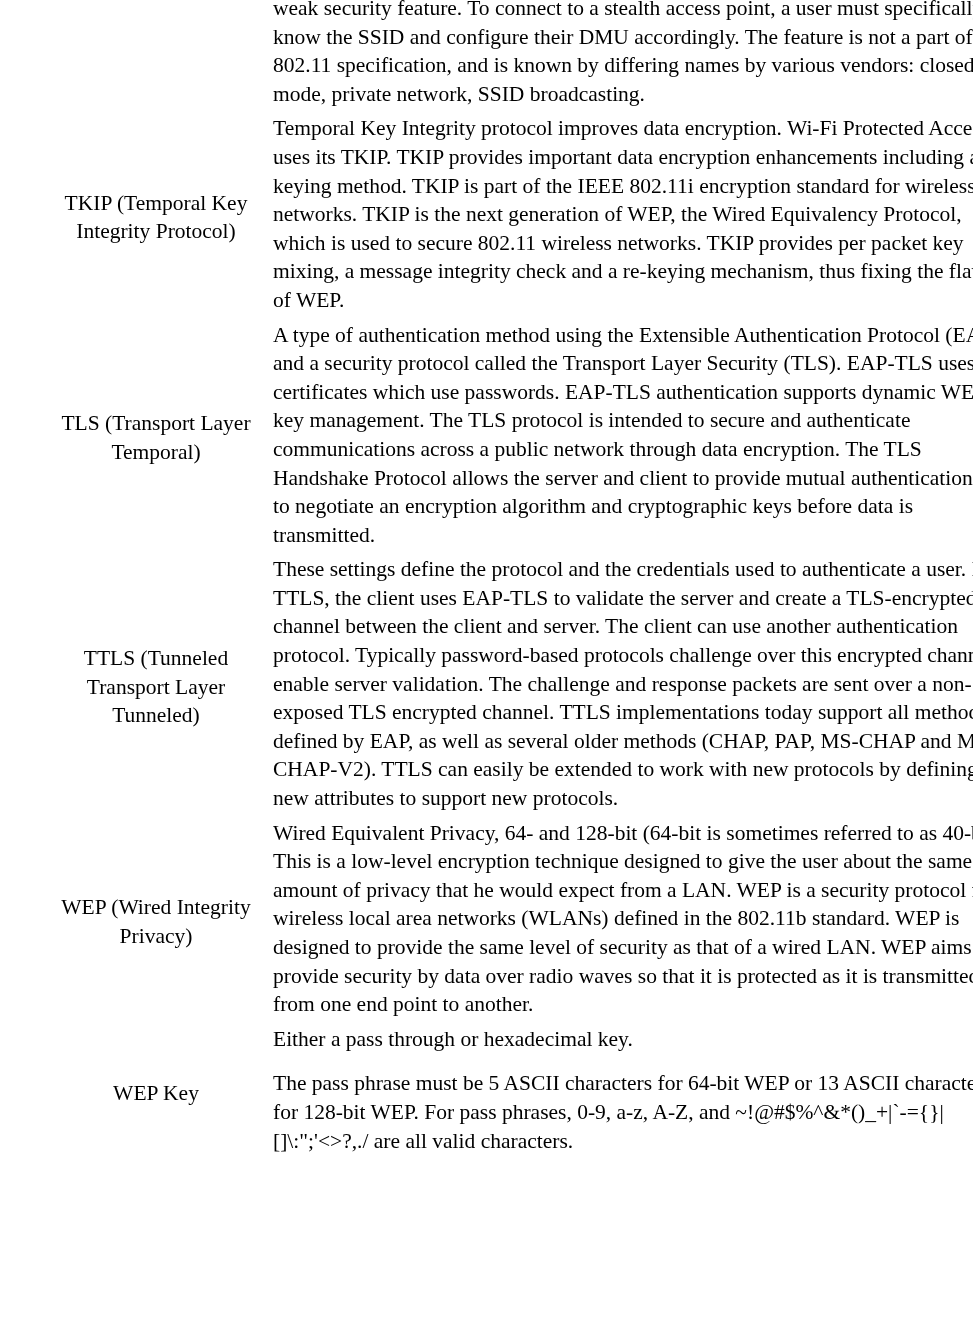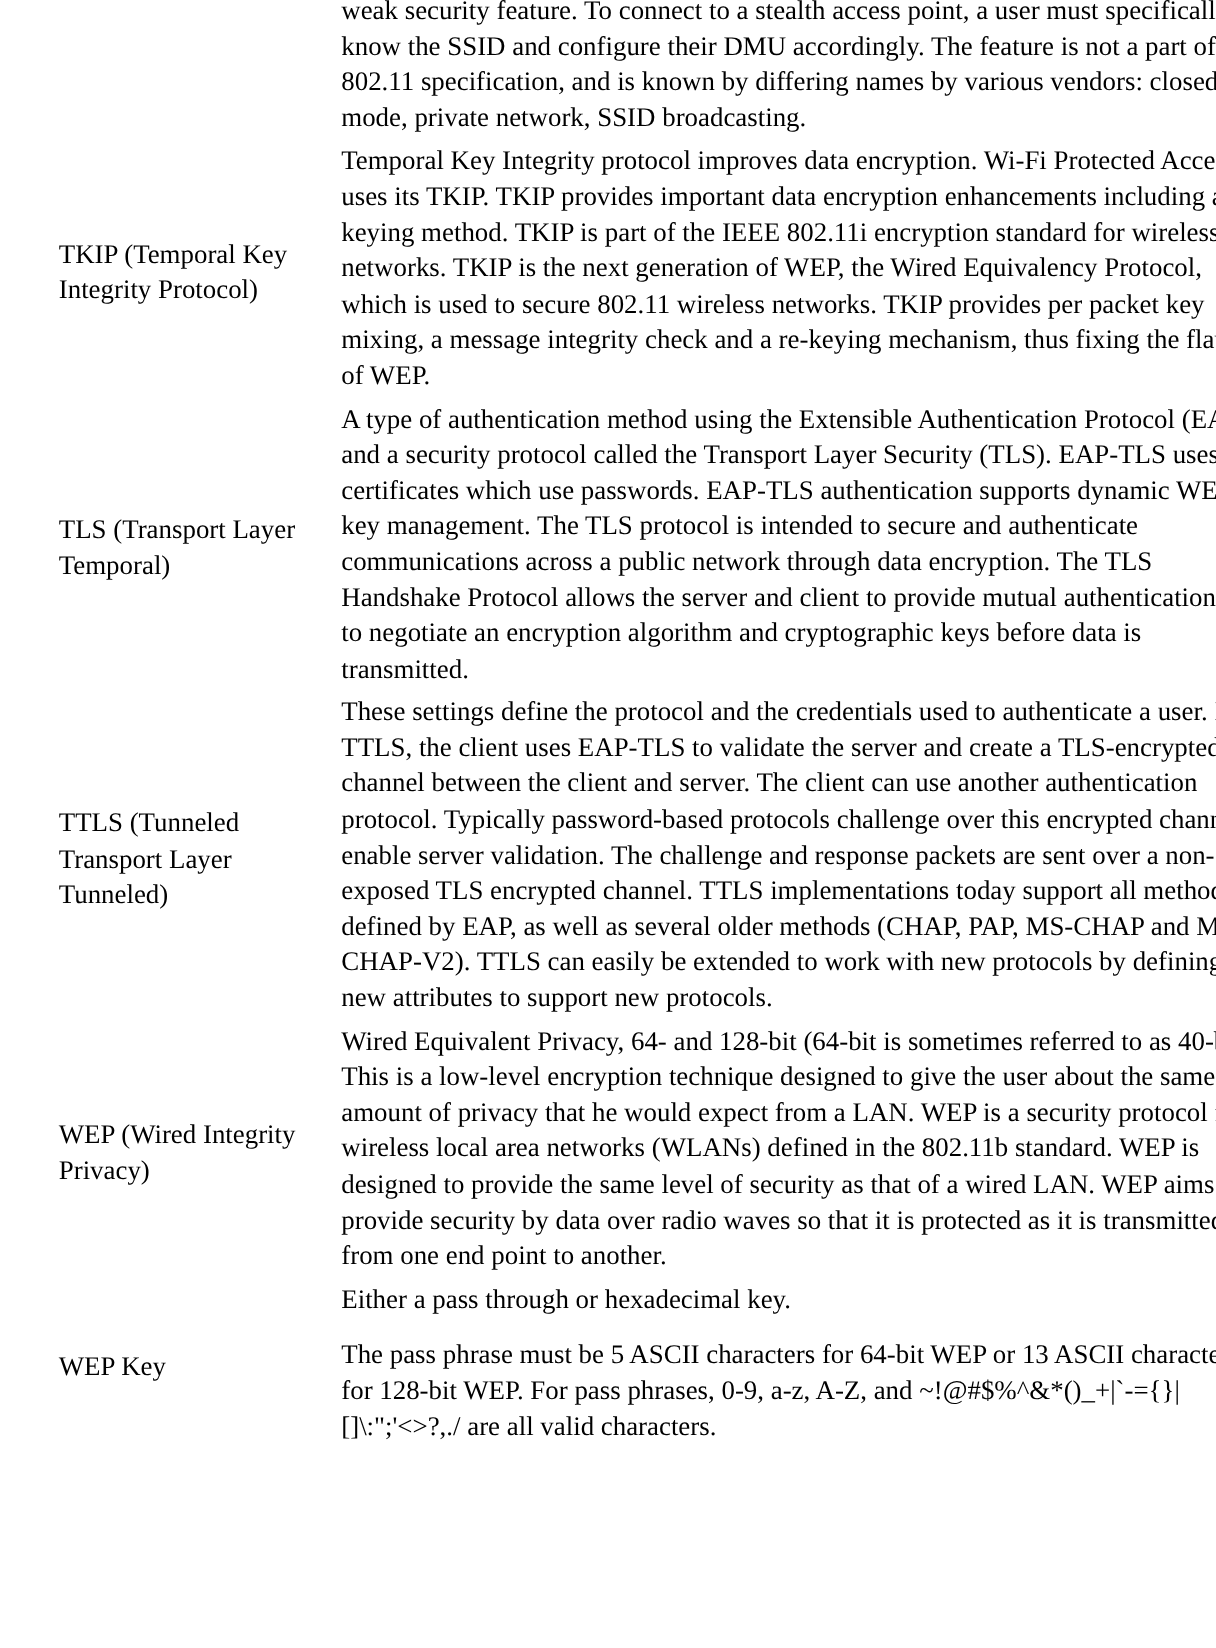--- a/index.html
+++ b/index.html
@@ -35,21 +35,21 @@
     border: none;
     padding: 0;
     vertical-align: middle;
     font-size: 21.5px;
     line-height: 28.6px;
   }
   td.term {
     padding-right: 8px;
     padding-left: 2px;
     vertical-align: middle;
-    text-align: left;
+    text-align: center;
   }
   td.def {
     vertical-align: top;
     padding-bottom: 6px;
     text-align: left;
   }
   td.def p {
     margin: 0;
     padding: 0;
   }

